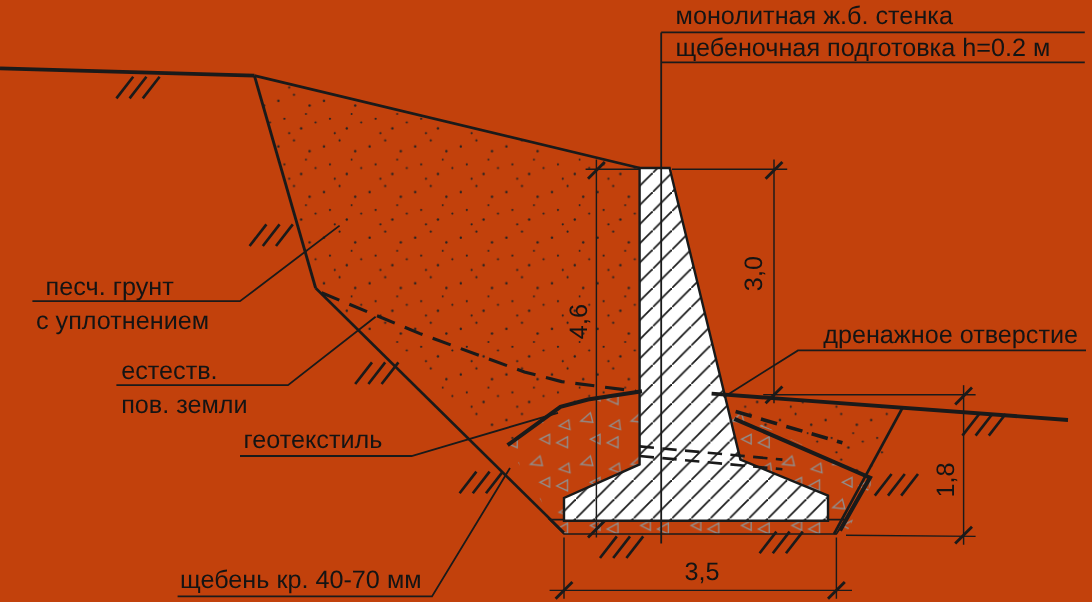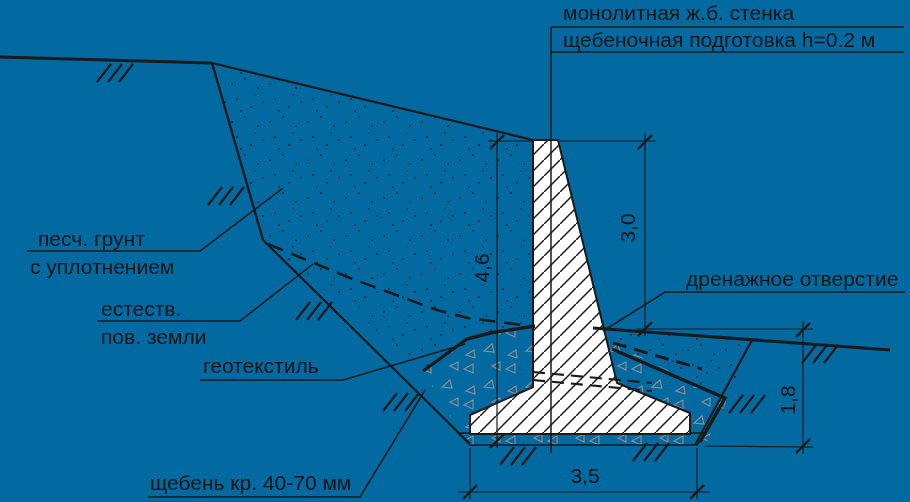--- a/index.html
+++ b/index.html
@@ -1,16 +1,16 @@
 <!DOCTYPE html>
 <html><head>
 <meta charset="utf-8">
 <style>
   html,body{margin:0;padding:0;background:#ffffff;}
-  .stage{width:910px;height:502px;position:relative;background:#0369a1;overflow:hidden;}
+  .stage{width:910px;height:502px;position:relative;background:#c2410c;overflow:hidden;}
   svg{display:block;}
   text{font-family:"Liberation Sans","DejaVu Sans",sans-serif;fill:#141414;}
   .lbl{font-size:21px;}
   .dim{font-size:21px;}
 </style>
 </head>
 <body>
 
 <div class="stage">
 <svg width="910" height="502" viewBox="0 0 910 502">

